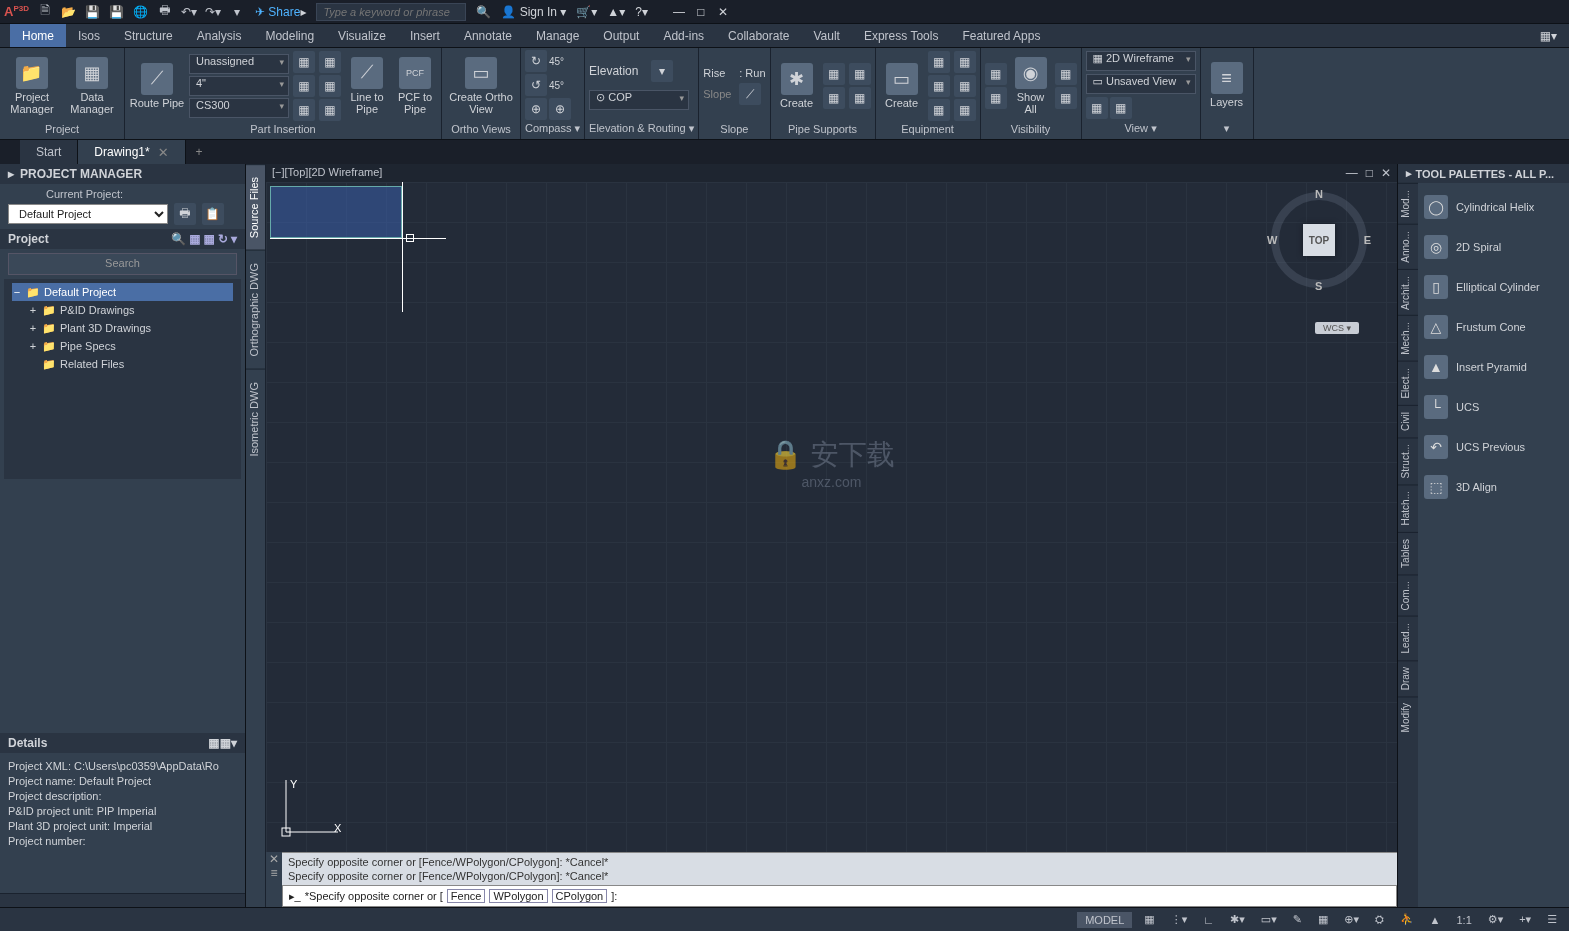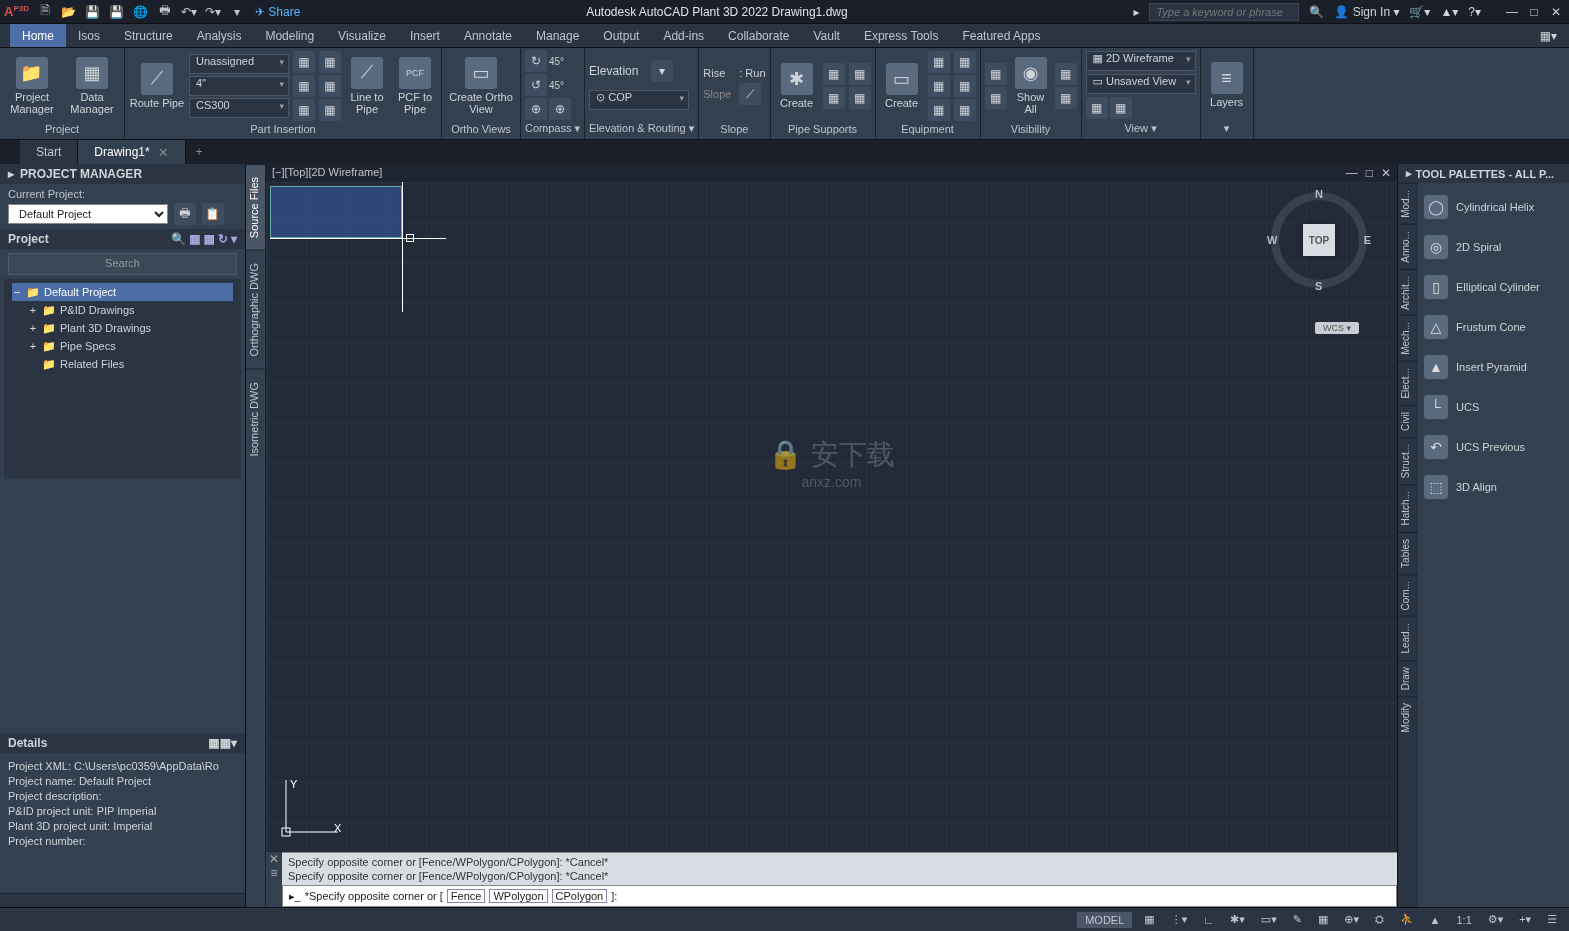--- a/index.html
+++ b/index.html
@@ -44,21 +44,21 @@
 .filetabs .ftab .close { font-size: 13px; color: #888; }
 .filetabs .add { padding: 3px 10px; color: #888; cursor: pointer; display: flex; align-items: center; }
 
 
 .main { flex: 1; display: flex; overflow: hidden; }
 
 
 .pm { width: 246px; background: #33404f; border-right: 1px solid #0d1117; display: flex; flex-direction: column; }
 .pm-title { background: #2a3442; padding: 3px 8px; font-weight: bold; font-size: 12px; display: flex; align-items: center; gap: 6px; }
 .pm-section { padding: 4px 8px; }
-.pm-label { font-size: 11px; color: #c0c4cc; }
+.pm-label { font-size: 11px; color: #c0c4cc; margin-left: 38px; }
 .pm-dd { background: #fff; color: #222; border: 1px solid #888; height: 20px; width: 160px; padding: 0 6px; font-size: 11px; }
 .pm-projhead { background: #2a3442; padding: 3px 8px; font-weight: bold; display: flex; justify-content: space-between; align-items: center; }
 .pm-projhead .icons { display: flex; gap: 3px; font-size: 12px; color: #aad; }
 .pm-search { margin: 4px 8px; background: #3a4858; border: 1px solid #556; height: 22px; text-align: center; color: #999; font-size: 11px; padding-top: 3px; }
 .tree { padding: 4px 8px; font-size: 11px; line-height: 18px; background: #2a3442; margin: 0 4px; height: 200px; overflow: auto; }
 .tree .node { display: flex; align-items: center; gap: 4px; cursor: pointer; }
 .tree .node.sel { background: #4a6ea5; color: #fff; }
 .tree .indent1 { padding-left: 16px; }
 .tree .exp { width: 10px; text-align: center; }
 .tree .fico { width: 14px; text-align: center; color: #e6c877; }
@@ -124,21 +124,20 @@
     <span>📂</span>
     <span>💾</span>
     <span>💾</span>
     <span>🌐</span>
     <span>🖶</span>
     <span>↶▾</span>
     <span>↷▾</span>
     <span>▾</span>
   </div>
   <span class="share">✈ <span>Share</span></span>
-  <div class="center">Autodesk AutoCAD Plant 3D 2022    Drawing1.dwg</div>
   <div class="right">
     <span>▸</span>
     <input class="search-box" placeholder="Type a keyword or phrase" style="">
     <span>🔍</span>
     <span>👤 <span>Sign In</span> ▾</span>
     <span>🛒▾</span>
     <span>▲▾</span>
     <span>?▾</span>
     <div class="winbtns">
       <span>—</span>

